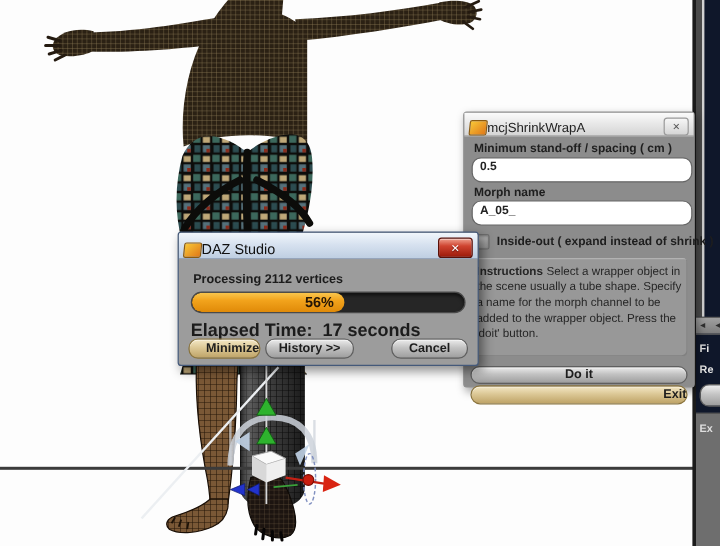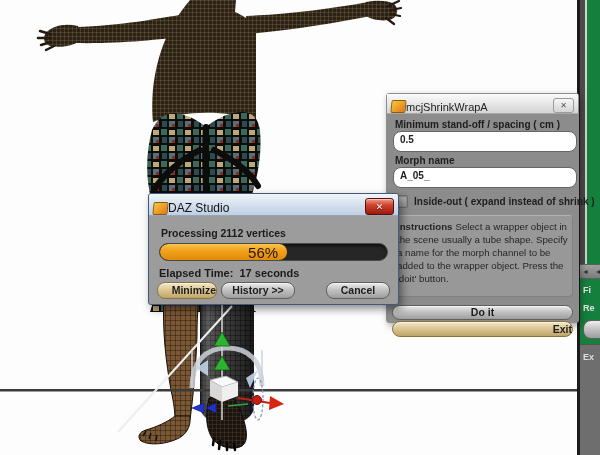--- a/index.html
+++ b/index.html
@@ -2,21 +2,21 @@
 <html><head>
 <meta charset="utf-8">
 <style>
   html,body{margin:0;padding:0;background:#fff;}
   .stage{position:relative;width:600px;height:455px;overflow:hidden;background:#ffffff;
          font-family:"Liberation Sans","DejaVu Sans",sans-serif;-webkit-font-smoothing:antialiased;}
   
   .viewport{position:absolute;left:0;top:0;width:578px;height:455px;background:#fdfdfd;}
   .vp-edge{position:absolute;left:577px;top:0;width:3px;height:455px;background:#1b1b1b;}
   
-  .right-panel{position:absolute;left:580px;top:0;width:20px;height:455px;background:#15803d;overflow:hidden;}
+  .right-panel{position:absolute;left:580px;top:0;width:20px;height:455px;background:#0f172a;overflow:hidden;}
   .edge-dark{position:absolute;left:0;top:0;width:5px;height:264px;background:#4a4a4a;}
   .edge-light{position:absolute;left:5px;top:0;width:2px;height:264px;background:#d2d2d2;}
   .rp-scroll{position:absolute;left:0;top:264px;width:20px;height:13px;background:linear-gradient(#a0a0a0,#7c7c7c);
              border-top:1px solid #5e5e5e;border-bottom:1px solid #5e5e5e;color:#2f2f2f;font-size:7px;
              line-height:13px;padding-left:2px;letter-spacing:2px;white-space:nowrap;}
   .rp-label{position:absolute;left:3px;color:#e4e4e4;font-size:9px;font-weight:bold;white-space:nowrap;}
   .rp-fi{top:285px;} .rp-re{top:303px;}
   .rp-btn{position:absolute;left:3px;top:320px;width:24px;height:17px;border-radius:8px;
           background:linear-gradient(#efefef,#c4c4c4 45%,#9d9d9d);border:1px solid #5f5f5f;}
   .rp-section{position:absolute;left:0;top:344px;width:20px;height:111px;background:#6e6e6e;border-top:1px solid #525252;}
@@ -59,22 +59,22 @@
             border-bottom:1px solid #96a5bb;padding:0 4px;font-size:12px;color:#111;border-radius:2px 2px 0 0;}
   .pg-title-text{flex:1;}
   .pg-close{width:27px;height:15px;border:1px solid #5a1008;border-radius:3px;text-align:center;
             background:linear-gradient(#ef9f8d,#cf4430 40%,#9c1a0a);box-shadow:inset 0 1px 0 rgba(255,255,255,.4);}
   .pg-close-x{color:#fff;font-size:9px;line-height:15px;font-weight:bold;text-shadow:0 1px 1px #5a0a04;}
   .pg-status{position:absolute;left:12px;top:33px;font-size:10.5px;font-weight:bold;color:#1c1c1c;}
   .pg-bar{position:absolute;left:10px;top:49px;width:227px;height:16px;background:#262626;border:1px solid #4a4a4a;
           border-radius:9px;box-shadow:inset 0 2px 3px rgba(0,0,0,.6);overflow:hidden;}
   .pg-fill{height:100%;border-radius:8px;background:linear-gradient(#f9c64e,#f2a31c 40%,#e08a08);
            display:flex;align-items:center;justify-content:flex-end;padding-right:9px;box-sizing:border-box;}
-  .pg-pct{font-size:15px;font-weight:normal;color:#241505;}
-  .pg-elapsed{position:absolute;left:10px;top:73px;font-size:11px;font-weight:bold;color:#1c1c1c;white-space:pre;}
+  .pg-pct{font-size:12px;font-weight:bold;color:#241505;}
+  .pg-elapsed{position:absolute;left:10px;top:73px;font-size:15px;font-weight:bold;color:#1c1c1c;white-space:pre;}
   .pg-min{position:absolute;left:8px;top:88px;width:58px;height:15px;font-size:10.5px;line-height:15px;}
   .pg-hist{position:absolute;left:72px;top:88px;width:72px;height:15px;font-size:10.5px;line-height:15px;}
   .pg-cancel{position:absolute;right:8px;top:88px;width:62px;height:15px;font-size:10.5px;line-height:15px;}
 </style>
 </head>
 <body>
 
 <div class="stage">
 
   <div class="viewport">

